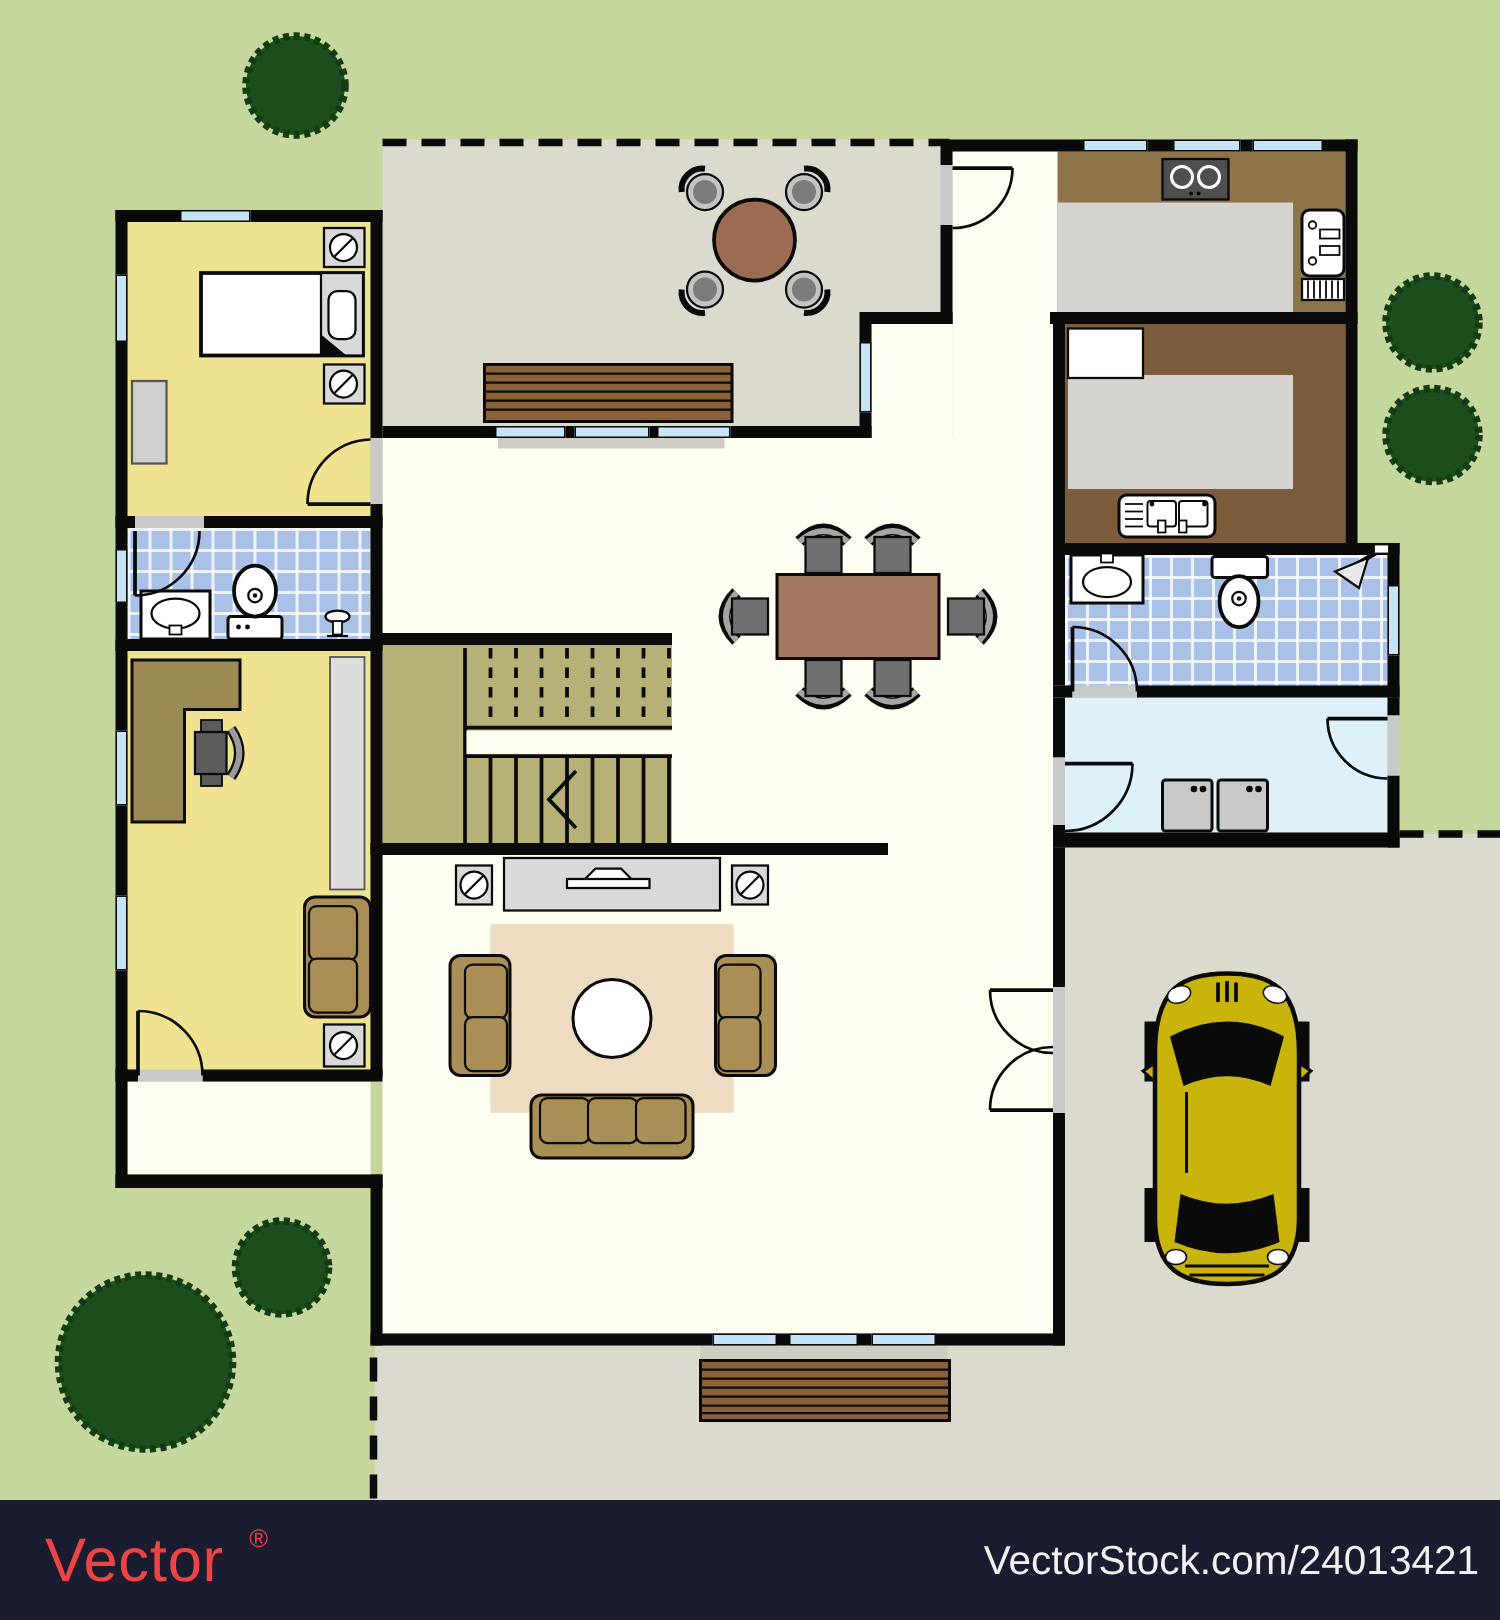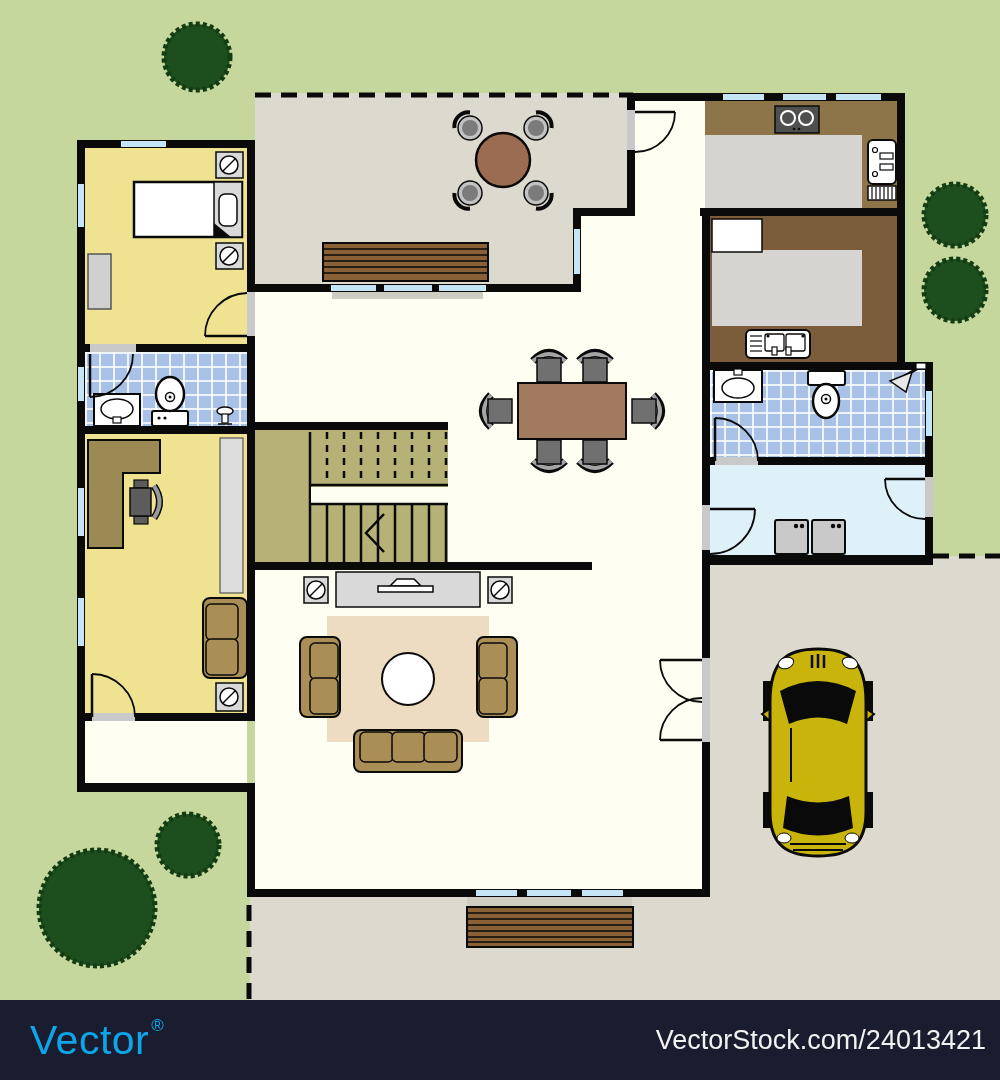--- a/index.html
+++ b/index.html
@@ -20,21 +20,21 @@
   .brown2{background:var(--pantry-brown,#7c5d3b);}
   .grayfloor{background:#d5d4d0;}
   .step{background:#cfccc4;z-index:12;}
   .wall{background:var(--wall-black,#0a0a0a);z-index:30;}
   .threshold{background:#c9c9c9;z-index:31;}
   .window{background:var(--window-blue,#c5e4f5);border:1px solid #0a0a0a;box-sizing:border-box;z-index:36;}
   #furniture-svg{position:absolute;left:0;top:0;z-index:50;pointer-events:none;}
   #watermark-bar{left:0;top:1000px;width:1000px;height:80px;background:var(--watermark-navy,#1a1c2f);
     z-index:60;color:#fff;}
   #brand{position:absolute;left:30px;top:0;height:80px;display:flex;align-items:center;
-    font-size:41px;letter-spacing:.5px;color:#0ea5e9;}
+    font-size:41px;letter-spacing:.5px;color:#ef4444;gap:15px;}
   #brand .light{font-weight:400;}
   #brand .bold{font-weight:700;}
   #brand .reg{font-size:17px;vertical-align:top;position:relative;top:-14px;left:2px;font-weight:400;}
   #credit{position:absolute;right:14px;top:0;height:80px;display:flex;align-items:center;
     font-size:27px;color:#f2f2f2;font-weight:400;}
 </style>
 </head>
 <body>
 
 <div id="canvas">

